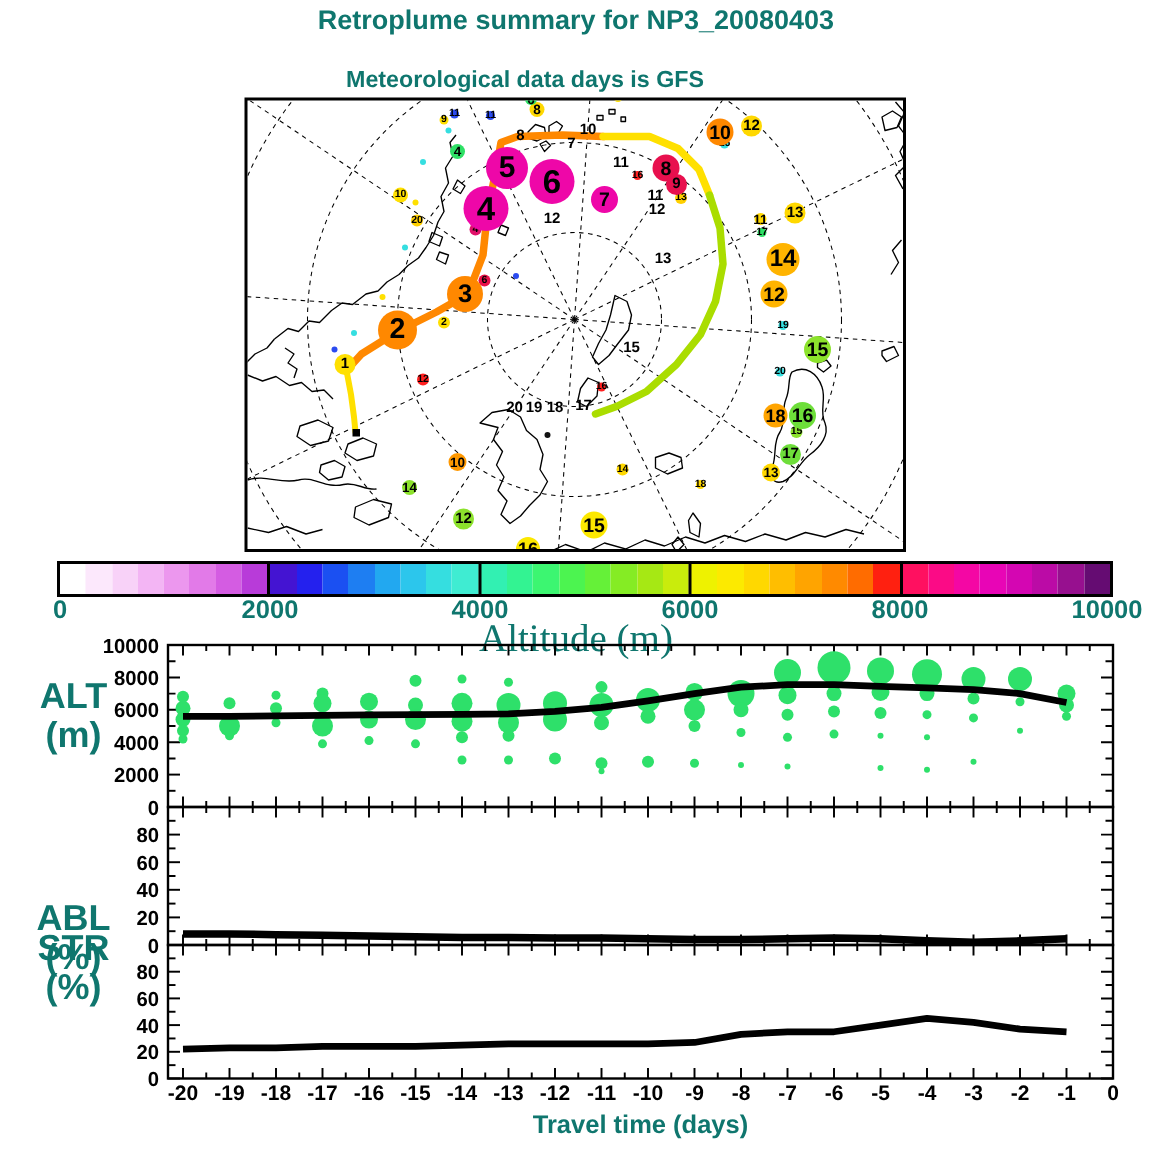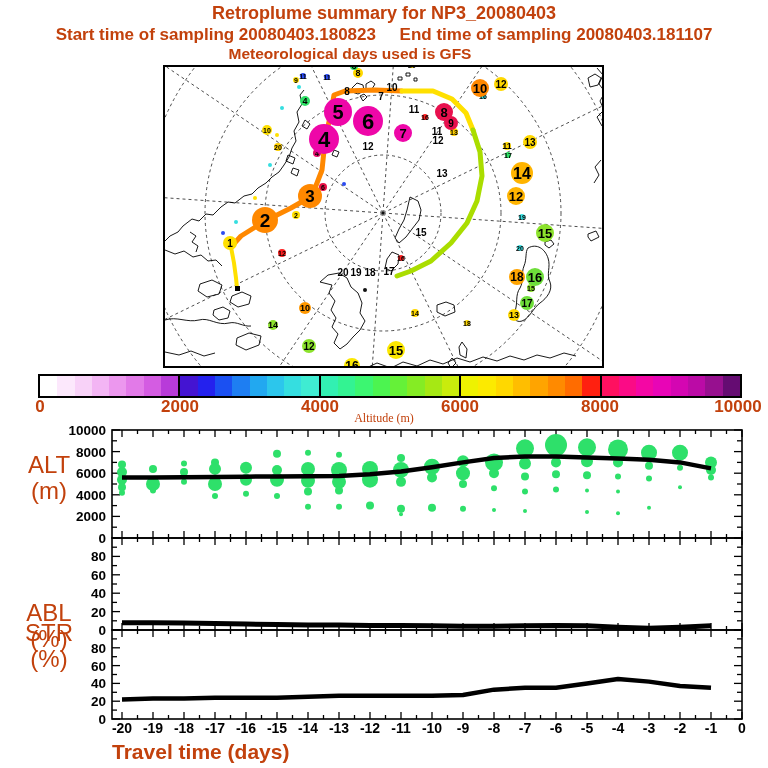--- a/index.html
+++ b/index.html
@@ -1,46 +1,45 @@
 <!DOCTYPE html>
 <html><head>
 <meta charset="utf-8">
 <style>
   html,body{margin:0;padding:0;background:#fff;}
   .page{position:relative;width:765px;height:768px;background:#ffffff;overflow:hidden;
-        font-family:"Liberation Sans",sans-serif;color:#c2410c;}
+        font-family:"Liberation Sans",sans-serif;color:#0f766e;}
   .title-line{position:absolute;left:0;width:768px;text-align:center;font-weight:bold;white-space:pre;}
   #t1{top:3px;font-size:18px;}
   #t2{top:25px;font-size:17px;}
   #t3{top:45px;font-size:15.5px;width:700px;left:0;}
   #map-svg{position:absolute;left:163px;top:65px;border:2px solid #000;background:#fff;}
   #colorbar{position:absolute;left:38px;top:374px;width:700px;height:20px;border:2px solid #000;display:flex;}
   #colorbar .seg{flex:1 1 auto;}
   #colorbar .seg.div{border-left:2px solid #000;box-sizing:border-box;}
   #cbar-ticks{position:absolute;left:0;top:397px;width:768px;height:18px;}
   #cbar-ticks span{position:absolute;width:90px;text-align:center;font-weight:bold;font-size:17px;}
   #cbar-label{position:absolute;left:84px;top:411px;width:600px;text-align:center;
-              font-family:"Liberation Serif",serif;font-size:12px;}
+              font-family:"Liberation Serif",serif;font-size:26px;}
   #panels-svg{position:absolute;left:0;top:425px;}
-  .plabel{position:absolute;left:6px;width:86px;text-align:center;font-weight:normal;
+  .plabel{position:absolute;left:6px;width:86px;text-align:center;font-weight:bold;
           font-size:24px;line-height:26px;letter-spacing:0px;}
   #lab-alt{top:452px;}
   #lab-abl{top:560px;margin-top:40px;}
   #lab-str{top:620px;}
-  #xaxis-label{position:absolute;left:112px;top:740px;width:630px;
-               font-weight:bold;font-size:21px;}
+  #xaxis-label{position:absolute;left:112px;top:740px;width:630px;text-align:center;
+               font-weight:bold;font-size:17px;}
 </style>
 </head>
 <body>
 
 <div class="page">
 
   <div id="t1" class="title-line">Retroplume summary for NP3_20080403</div>
-  <div id="t2" class="title-line">Start time of sampling 20080403.180823     End time of sampling 20080403.181107</div>
-  <div id="t3" class="title-line">Meteorological days used is GFS</div>
+  <div id="t3" class="title-line">Meteorological data days is GFS</div>
 
   <svg id="map-svg" width="437" height="299" viewBox="165 67 437 299">
       <g>
         <circle cx="383" cy="213" r="58" fill="none" stroke="#000" stroke-width="0.7" stroke-dasharray="3 3"></circle>
         <circle cx="383" cy="213" r="118" fill="none" stroke="#000" stroke-width="0.7" stroke-dasharray="3 3"></circle>
         <circle cx="383" cy="213" r="178" fill="none" stroke="#000" stroke-width="0.7" stroke-dasharray="3 3"></circle>
         <circle cx="383" cy="213" r="238" fill="none" stroke="#000" stroke-width="0.7" stroke-dasharray="3 3"></circle>
         <circle cx="383" cy="213" r="298" fill="none" stroke="#000" stroke-width="0.7" stroke-dasharray="3 3"></circle>
         <line x1="383" y1="213" x2="811.9525416117244" y2="242.99528370997388" stroke="#000" stroke-width="0.7" stroke-dasharray="3 3"></line>
         <line x1="383" y1="213" x2="739.4861561986679" y2="453.45294849242117" stroke="#000" stroke-width="0.7" stroke-dasharray="3 3"></line>

